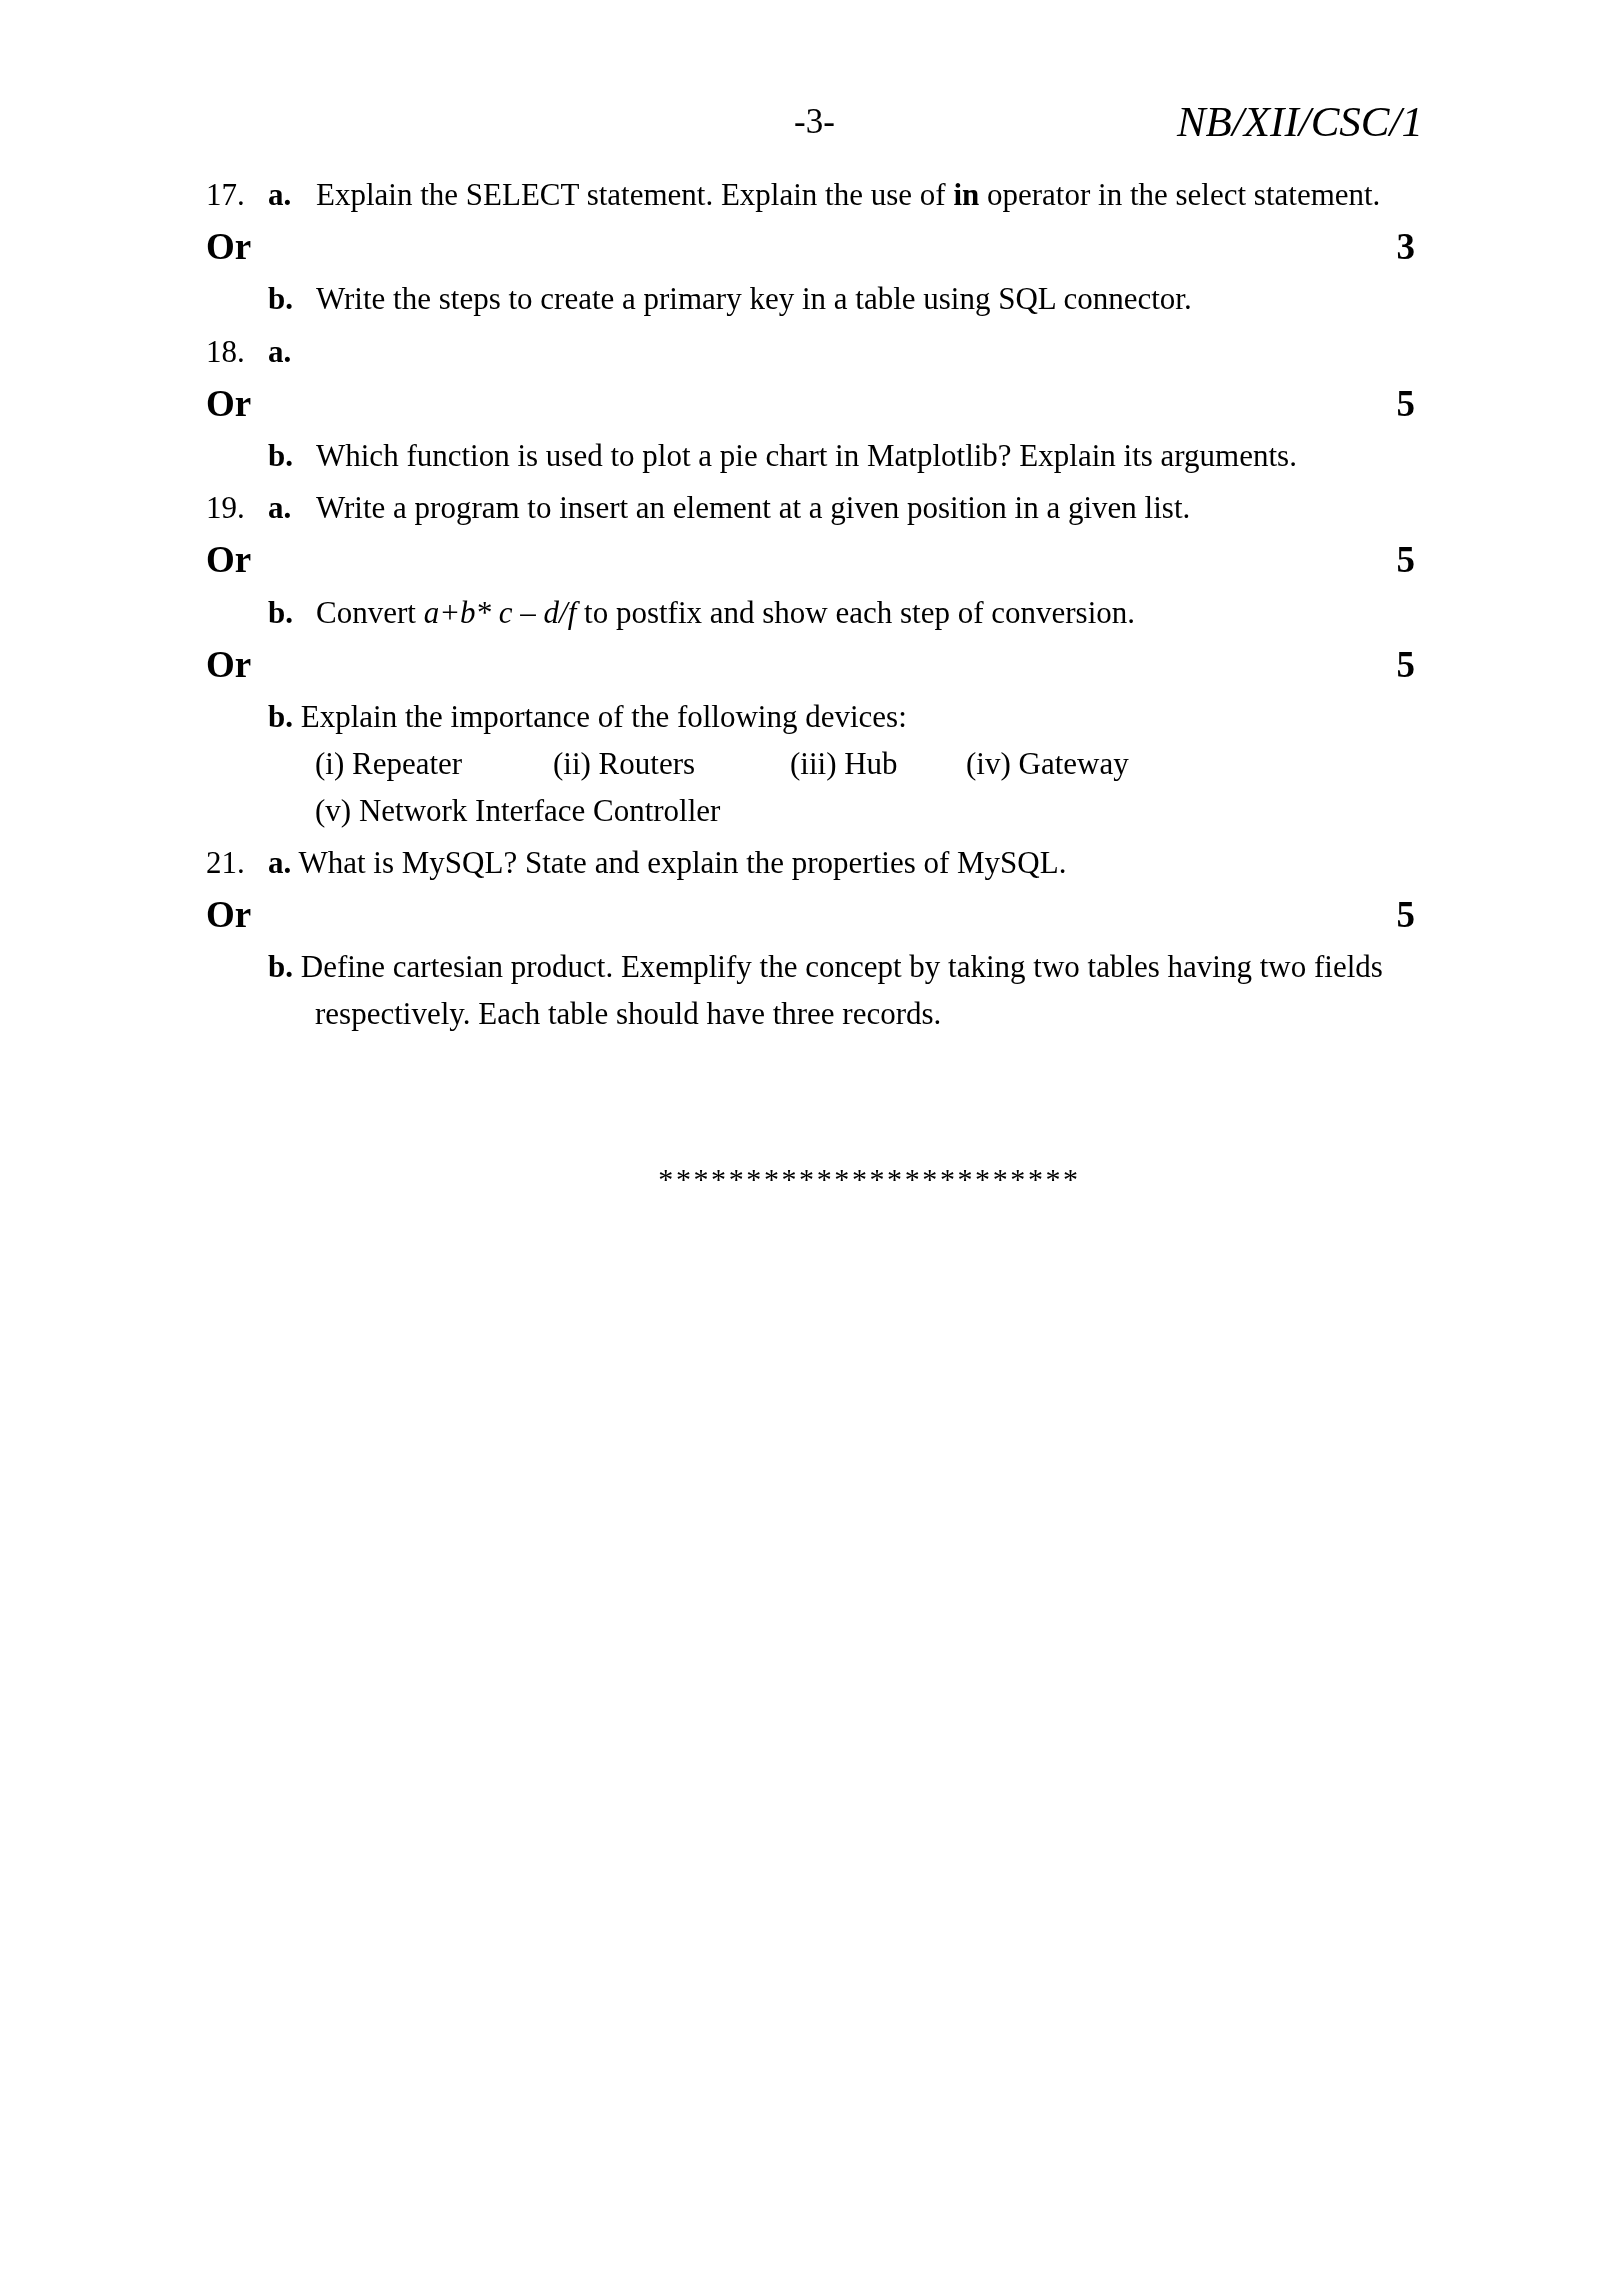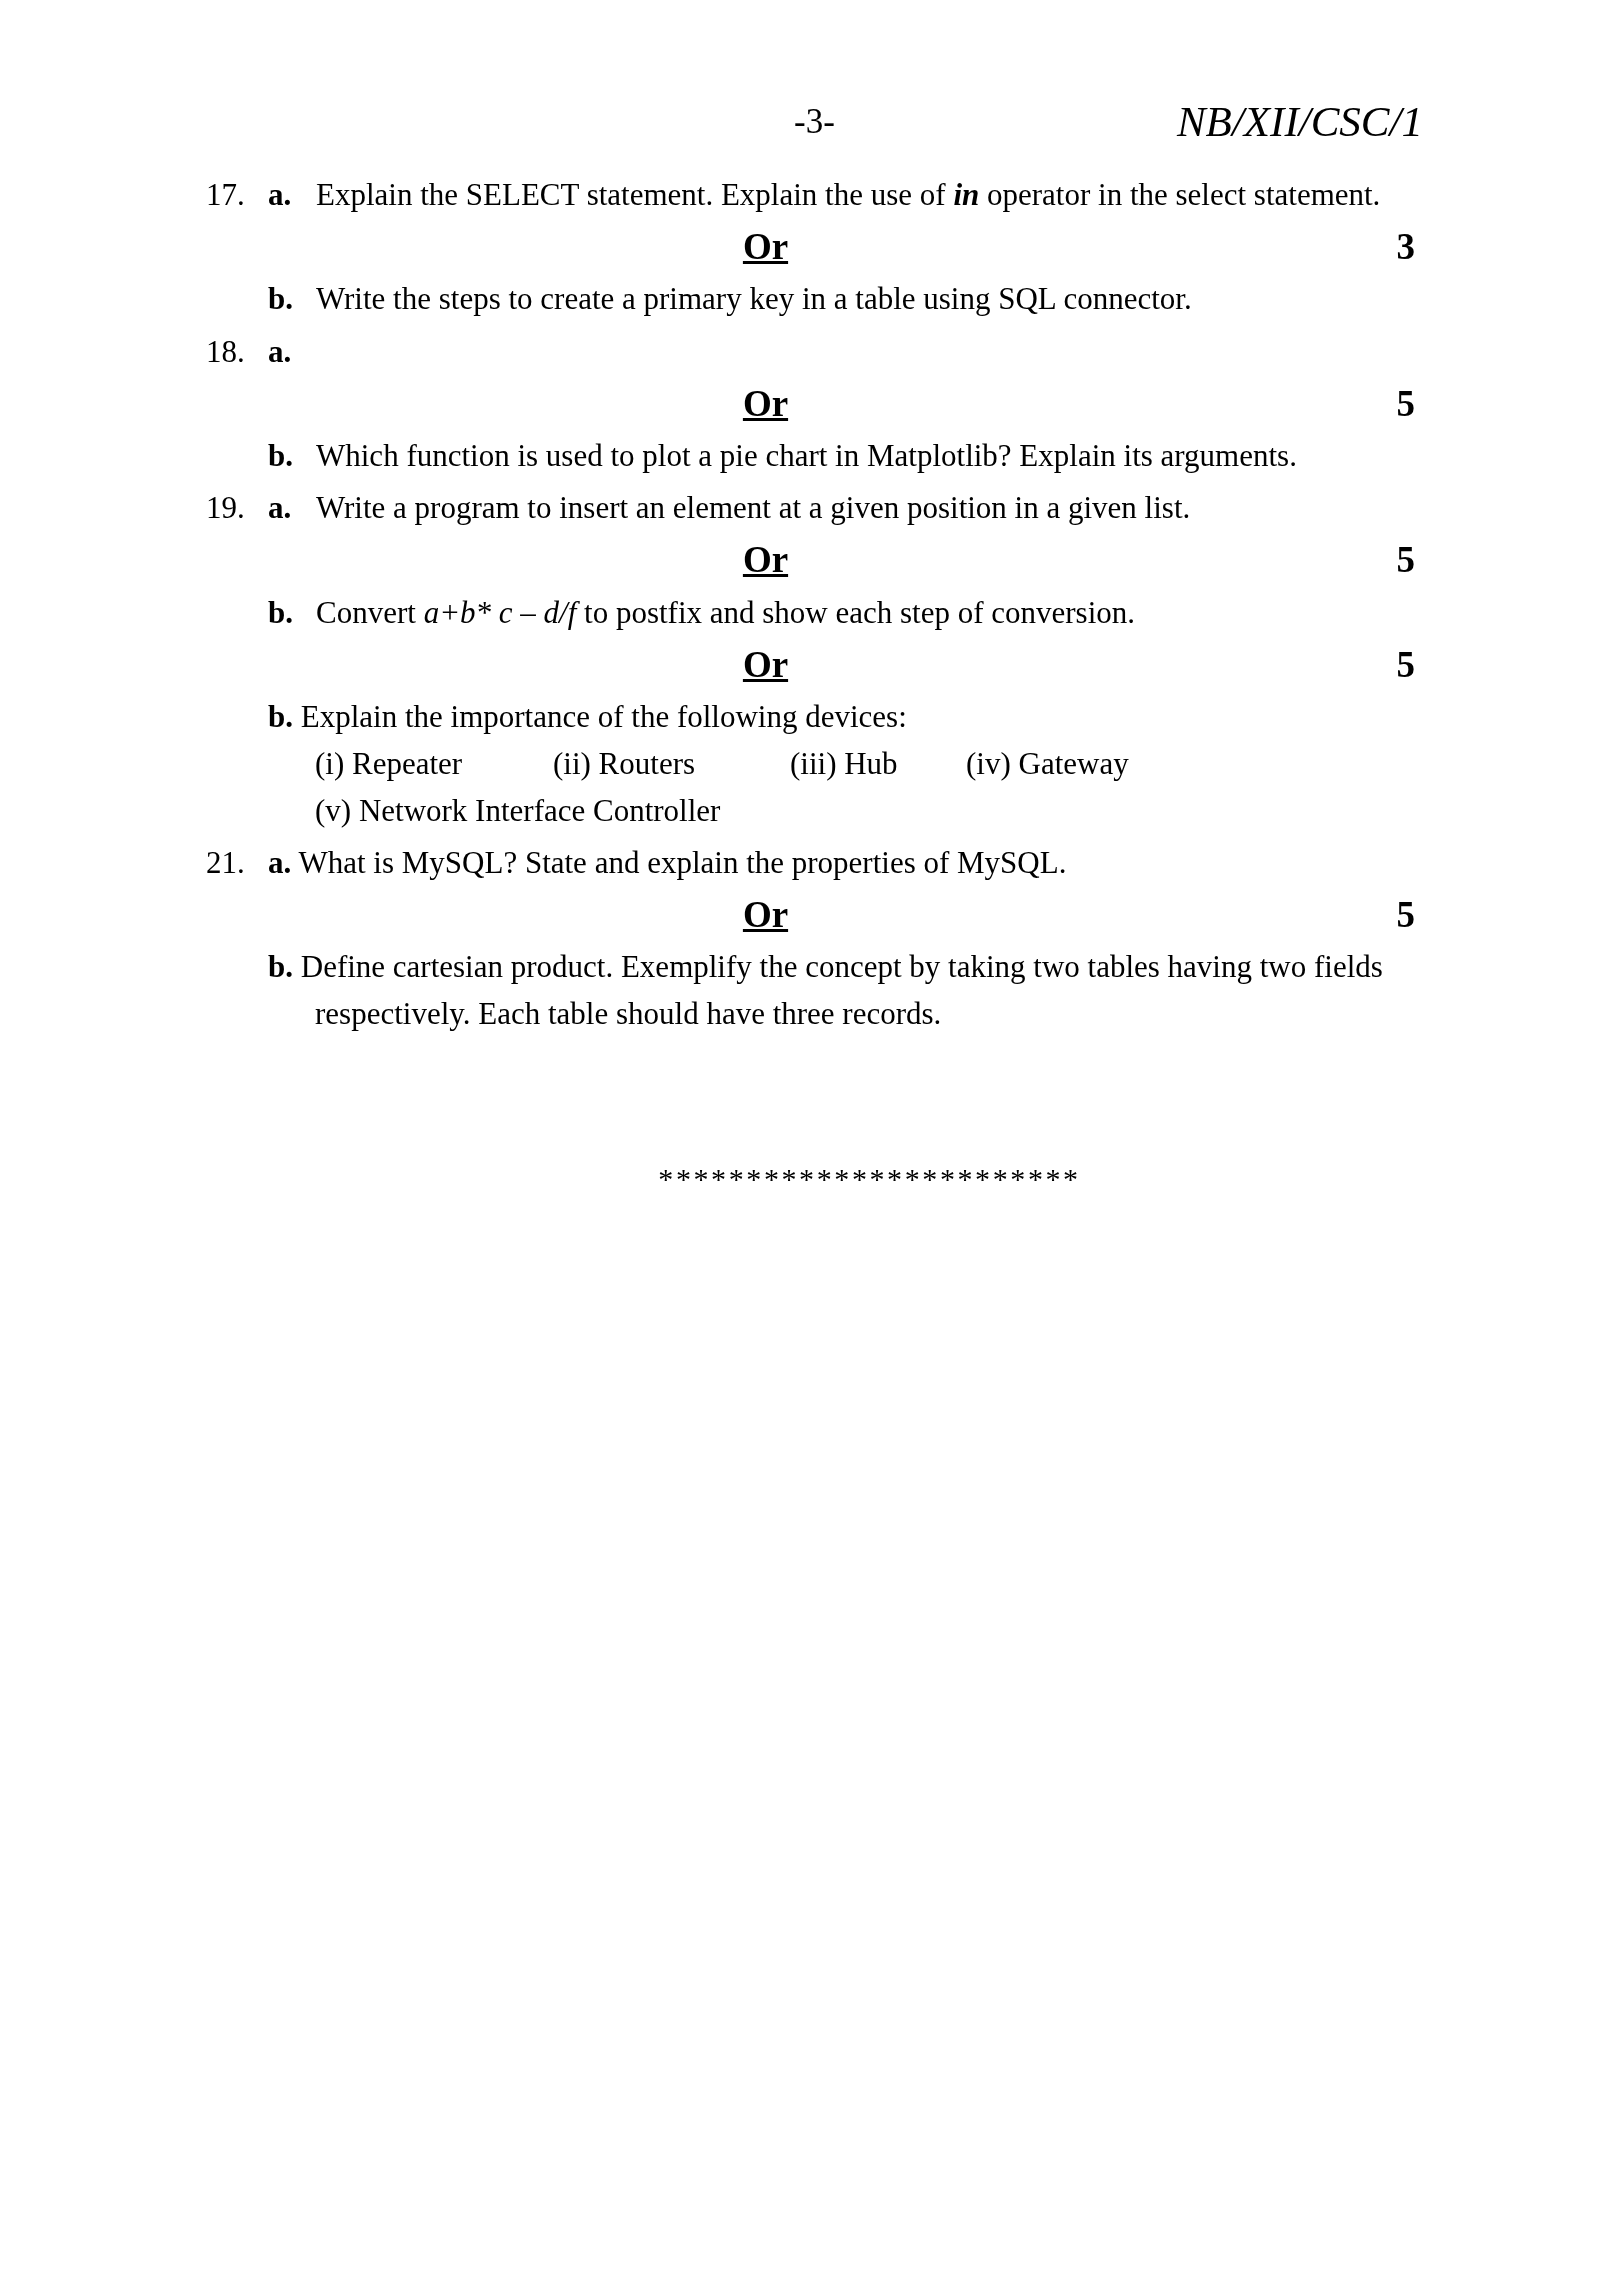--- a/index.html
+++ b/index.html
@@ -43,35 +43,34 @@
     margin-bottom: 5.2px;
   }
   .qnum { text-align: left; font-family: Liberation Serif, serif; }
   .qlabel { font-weight: bold; }
   .qtext { max-width: 1086px; }
   .hang {
     max-width: 1086px;
     padding-left: 47px;
     text-indent: -47px;
   }
-  .bold { font-weight: bold; font-style: italic; }
+  .bold { font-weight: bold; }
   .math { font-style: italic; }
   sup.exp { font-size: 19.6px; line-height: 0; }
   
   .or-row {
     display: flex;
     align-items: baseline;
     margin-bottom: 5.2px;
   }
   .or-center {
     width: 1119px;
-    text-align: center;
+    text-align: left;
     font-weight: bold;
     font-size: 37px;
-    text-decoration: underline;
   }
   .marks {
     flex: 1;
     text-align: right;
     padding-right: 7.9px;
     font-weight: bold;
     font-size: 37px;
   }
   
   .devices { text-indent: 0; }

